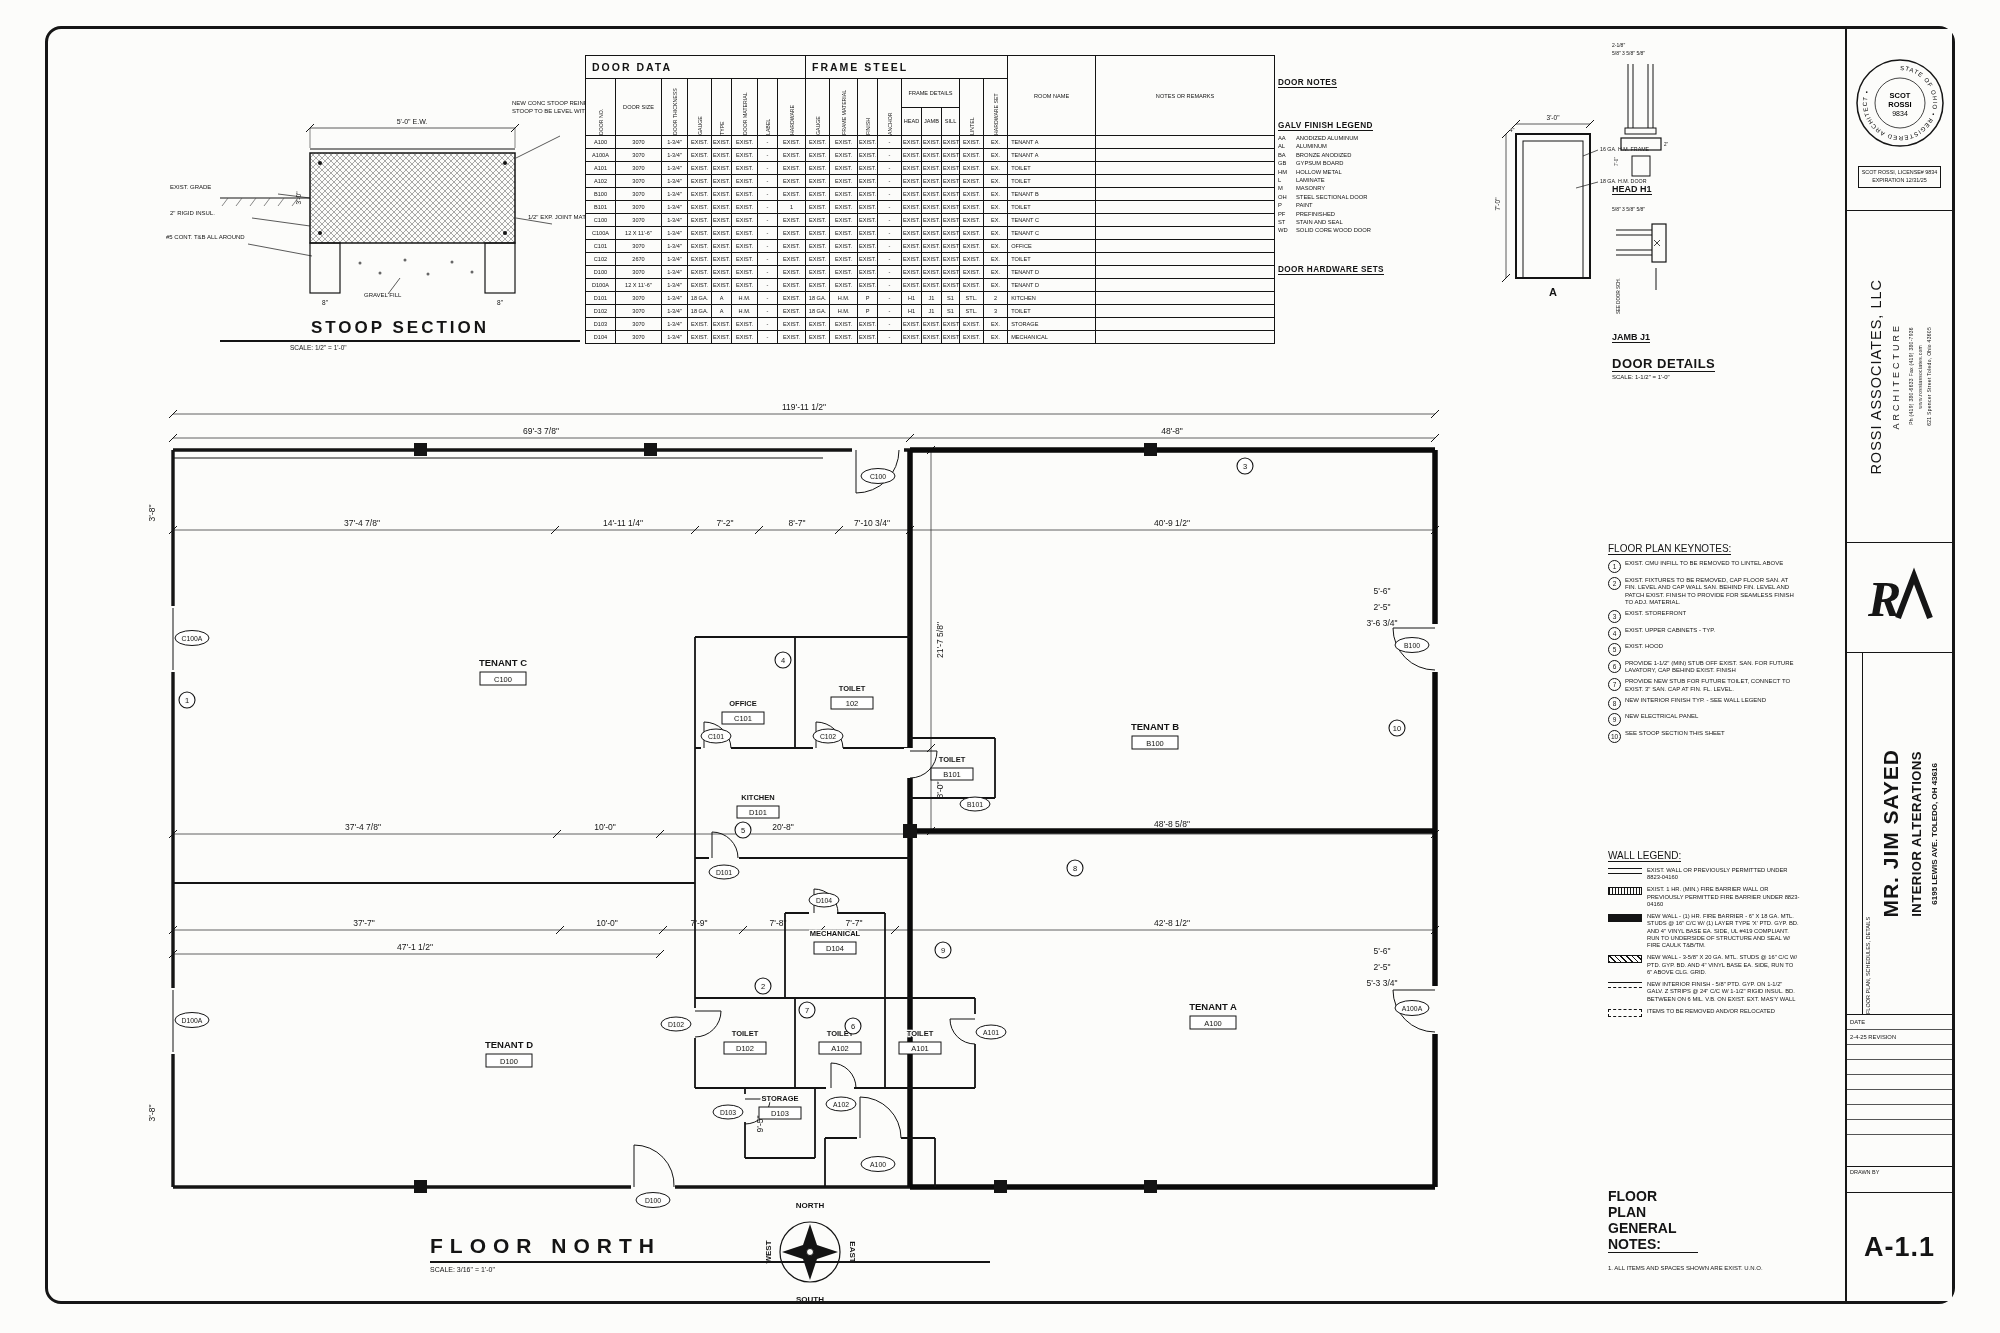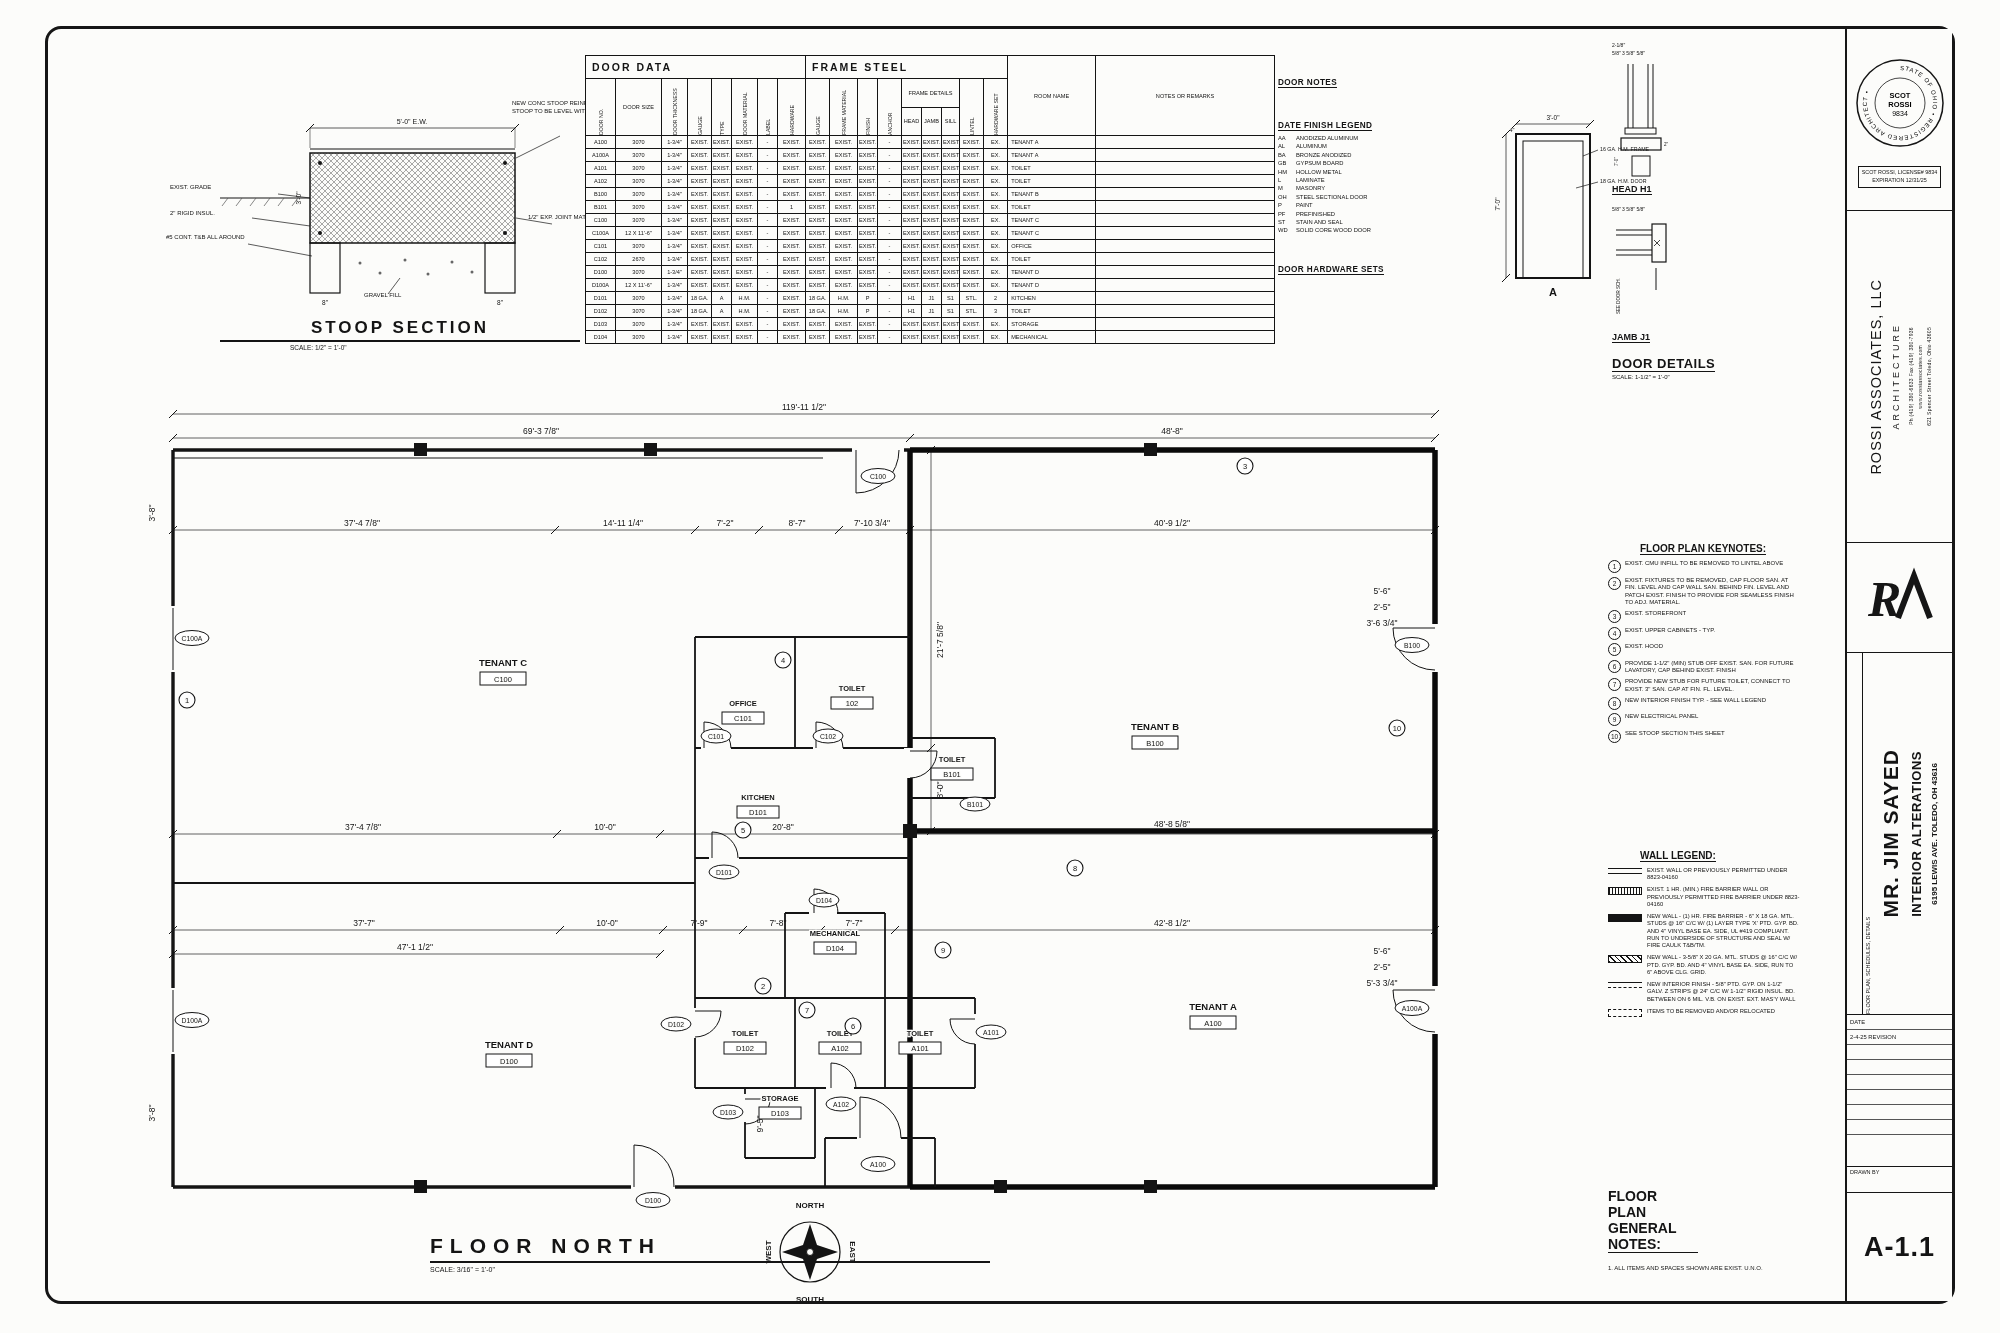--- a/index.html
+++ b/index.html
@@ -45,21 +45,21 @@
   .dlabels{flex:1;font-size:5.2px;line-height:1.25;}
   .dlabels div{margin-bottom:3px;}
   .dtitle{font-size:9px;font-weight:bold;border-bottom:1px solid #141414;display:inline-block;margin-top:3px;}
   .dd-title{font-size:13px;font-weight:bold;border-bottom:1.5px solid #141414;display:inline-block;letter-spacing:.5px;}
   .dd-scale{font-size:6px;margin-top:2px;}
   .sk{flex:0 0 auto;}
   .sk path,.sk rect,.sk line{stroke:#141414;fill:none;}
 
   
   .keynotes{position:absolute;left:1608px;top:538px;width:192px;}
-  .kn-title{font-size:10px;font-weight:bold;border-bottom:1.2px solid #141414;display:inline-block;margin-bottom:5px;margin-left:32px;}
+  .kn-title{font-size:10px;font-weight:normal;border-bottom:1.2px solid #141414;display:inline-block;margin-bottom:5px;}
   .kn-item{display:flex;gap:4px;margin-bottom:3.5px;}
   .kn-n{flex:0 0 11px;height:11px;border:1px solid #141414;border-radius:50%;font-size:6.5px;display:flex;align-items:center;justify-content:center;}
   .kn-t{font-size:6px;line-height:1.25;}
   .wall-legend{position:absolute;left:1608px;top:845px;width:192px;}
   .wl-item{display:flex;gap:5px;margin-bottom:5px;align-items:flex-start;}
   .sw{flex:0 0 34px;height:8px;margin-top:1px;box-sizing:border-box;}
   .sw1{border-top:1px solid #141414;border-bottom:1px solid #141414;height:6px;}
   .sw2{border:1px solid #141414;background:repeating-linear-gradient(90deg,#141414 0 1px,#fcfcfa 1px 3px);}
   .sw3{background:#141414;}
   .sw4{border:1px solid #141414;background:repeating-linear-gradient(45deg,#141414 0 1px,#fcfcfa 1px 4px);}
@@ -594,21 +594,21 @@
 
   <section class="notes-col">
     <div class="nblk">
       <span class="blk-title">DOOR NOTES</span>
       <div>
           <p></p>
           <p></p>
         </div>
     </div>
     <div class="nblk">
-      <span class="blk-title">DATE FINISH LEGEND</span>
+      <span class="blk-title">GALV FINISH LEGEND</span>
       <div>
           <div class="leg-row">
           <span>AA</span>
           <span>ANODIZED ALUMINUM</span>
         </div>
           <div class="leg-row">
           <span>AL</span>
           <span>ALUMINUM</span>
         </div>
           <div class="leg-row">

